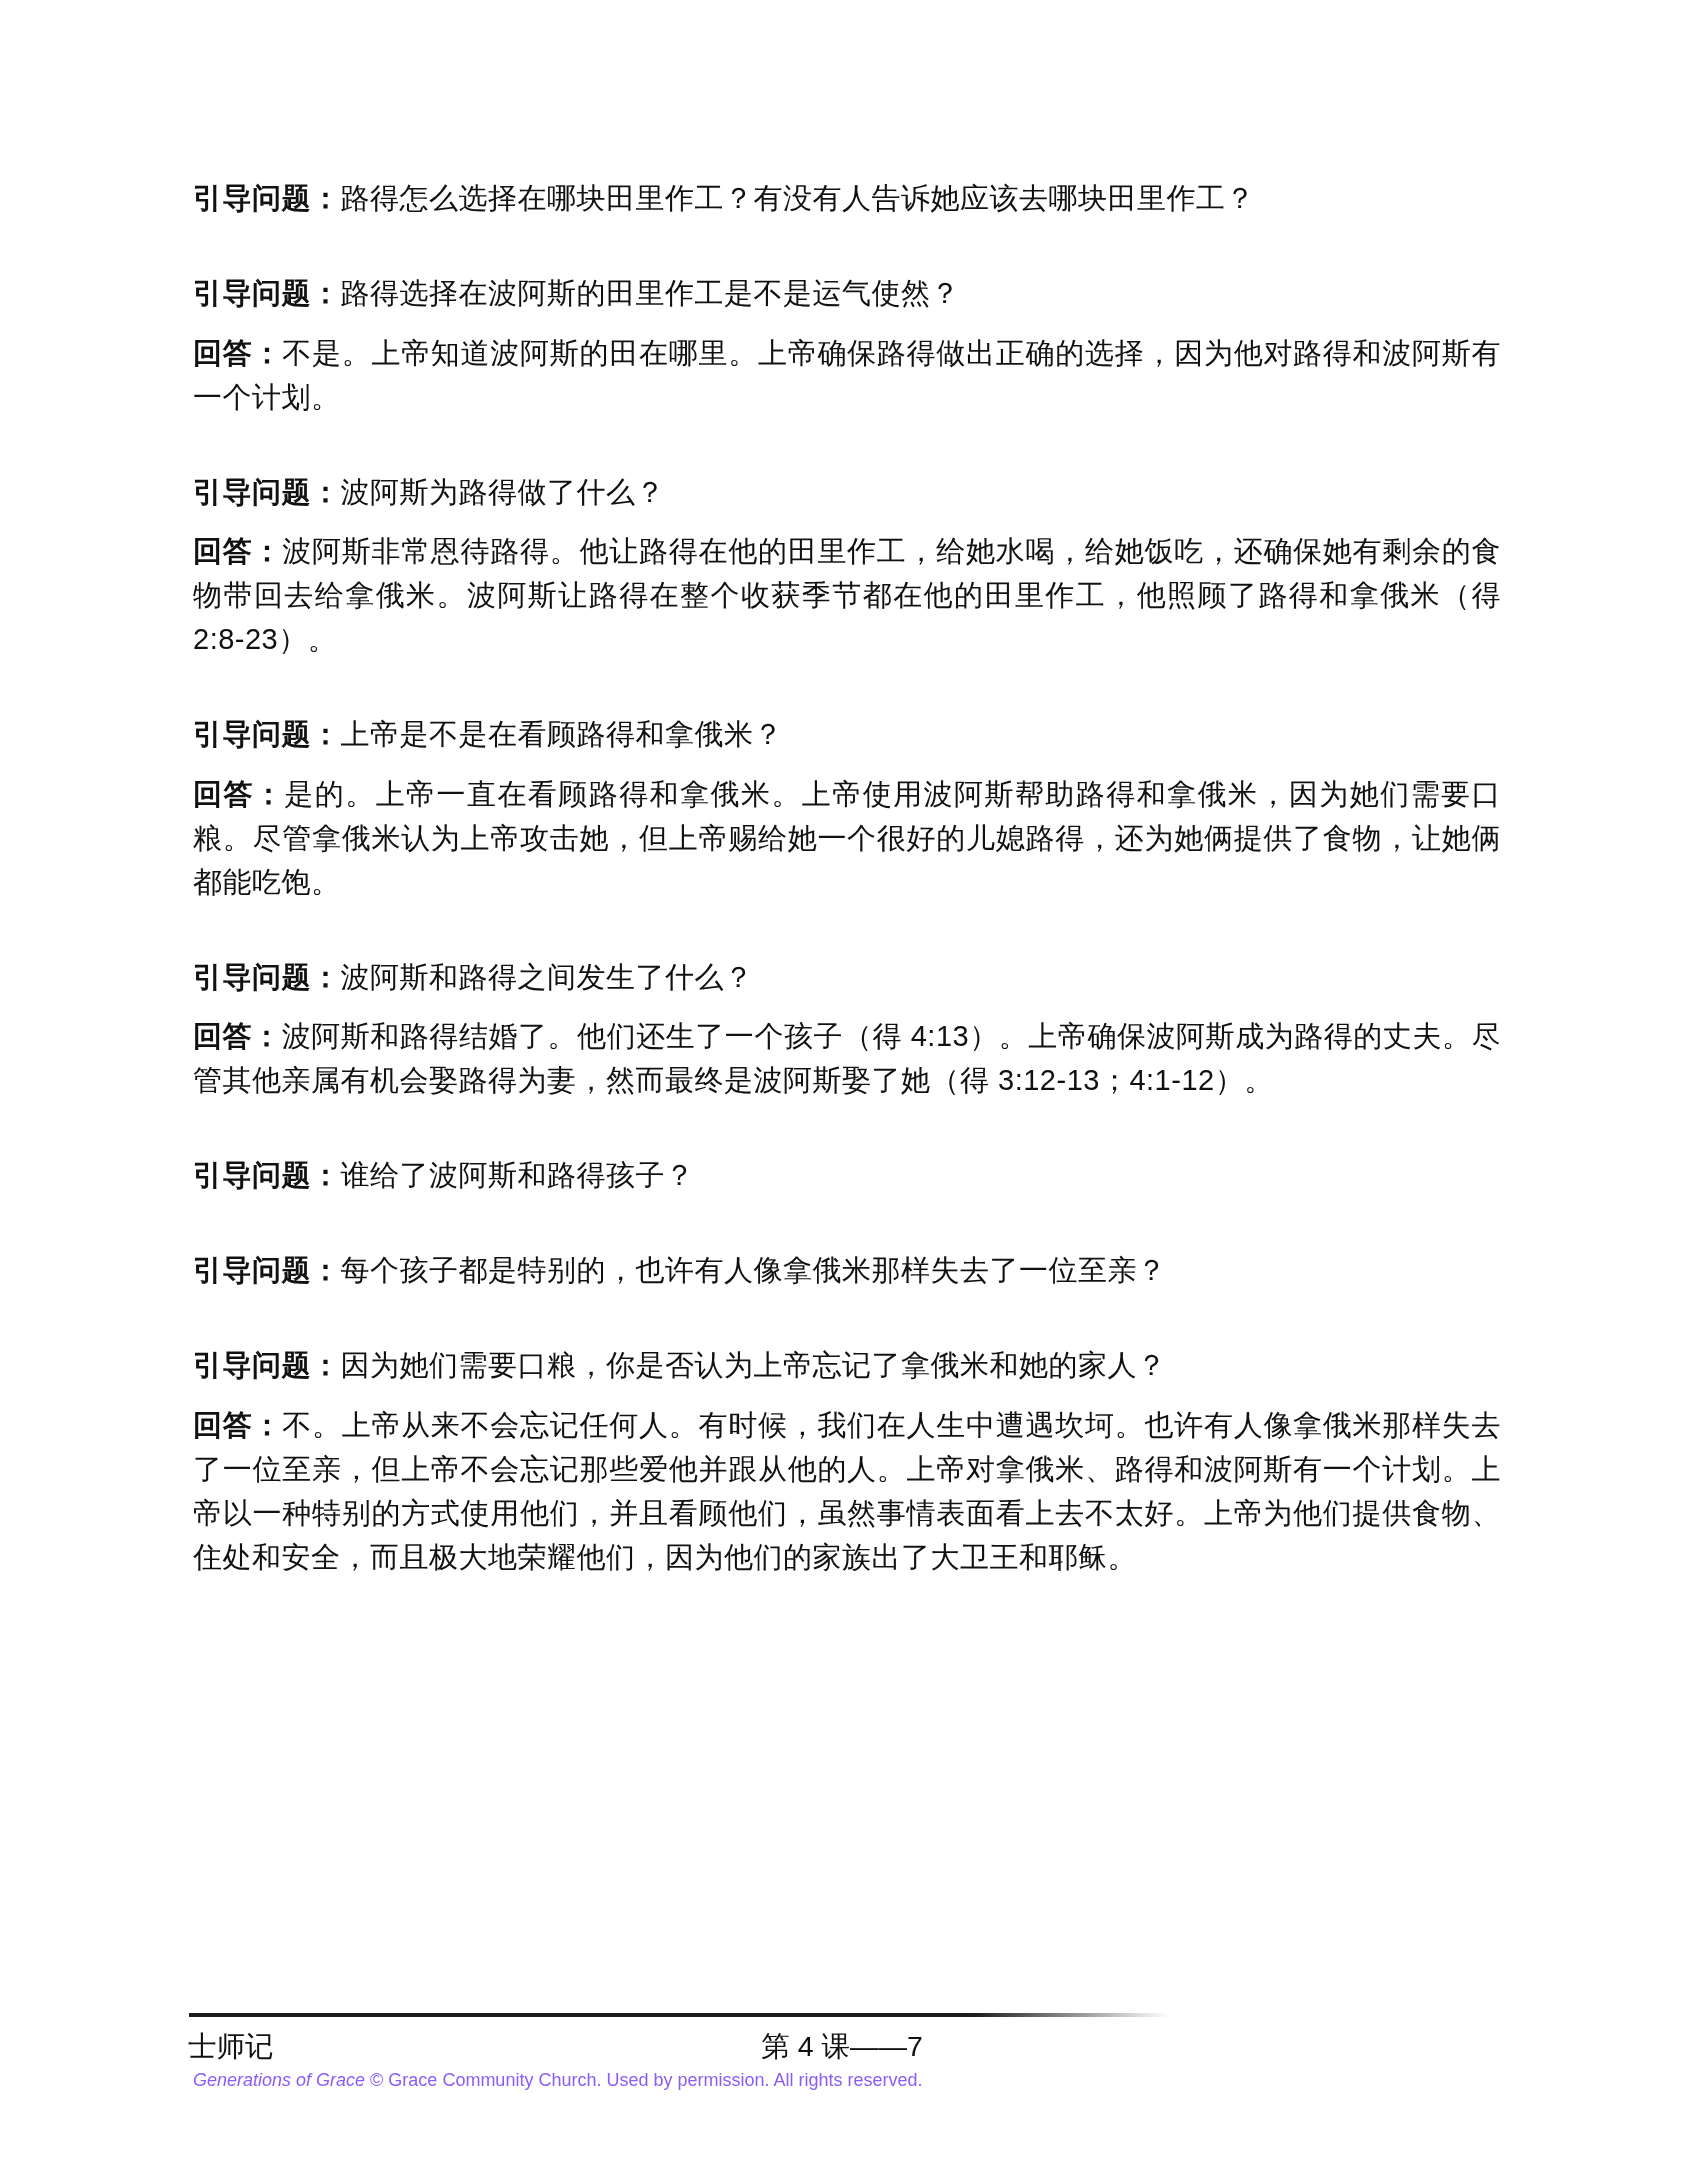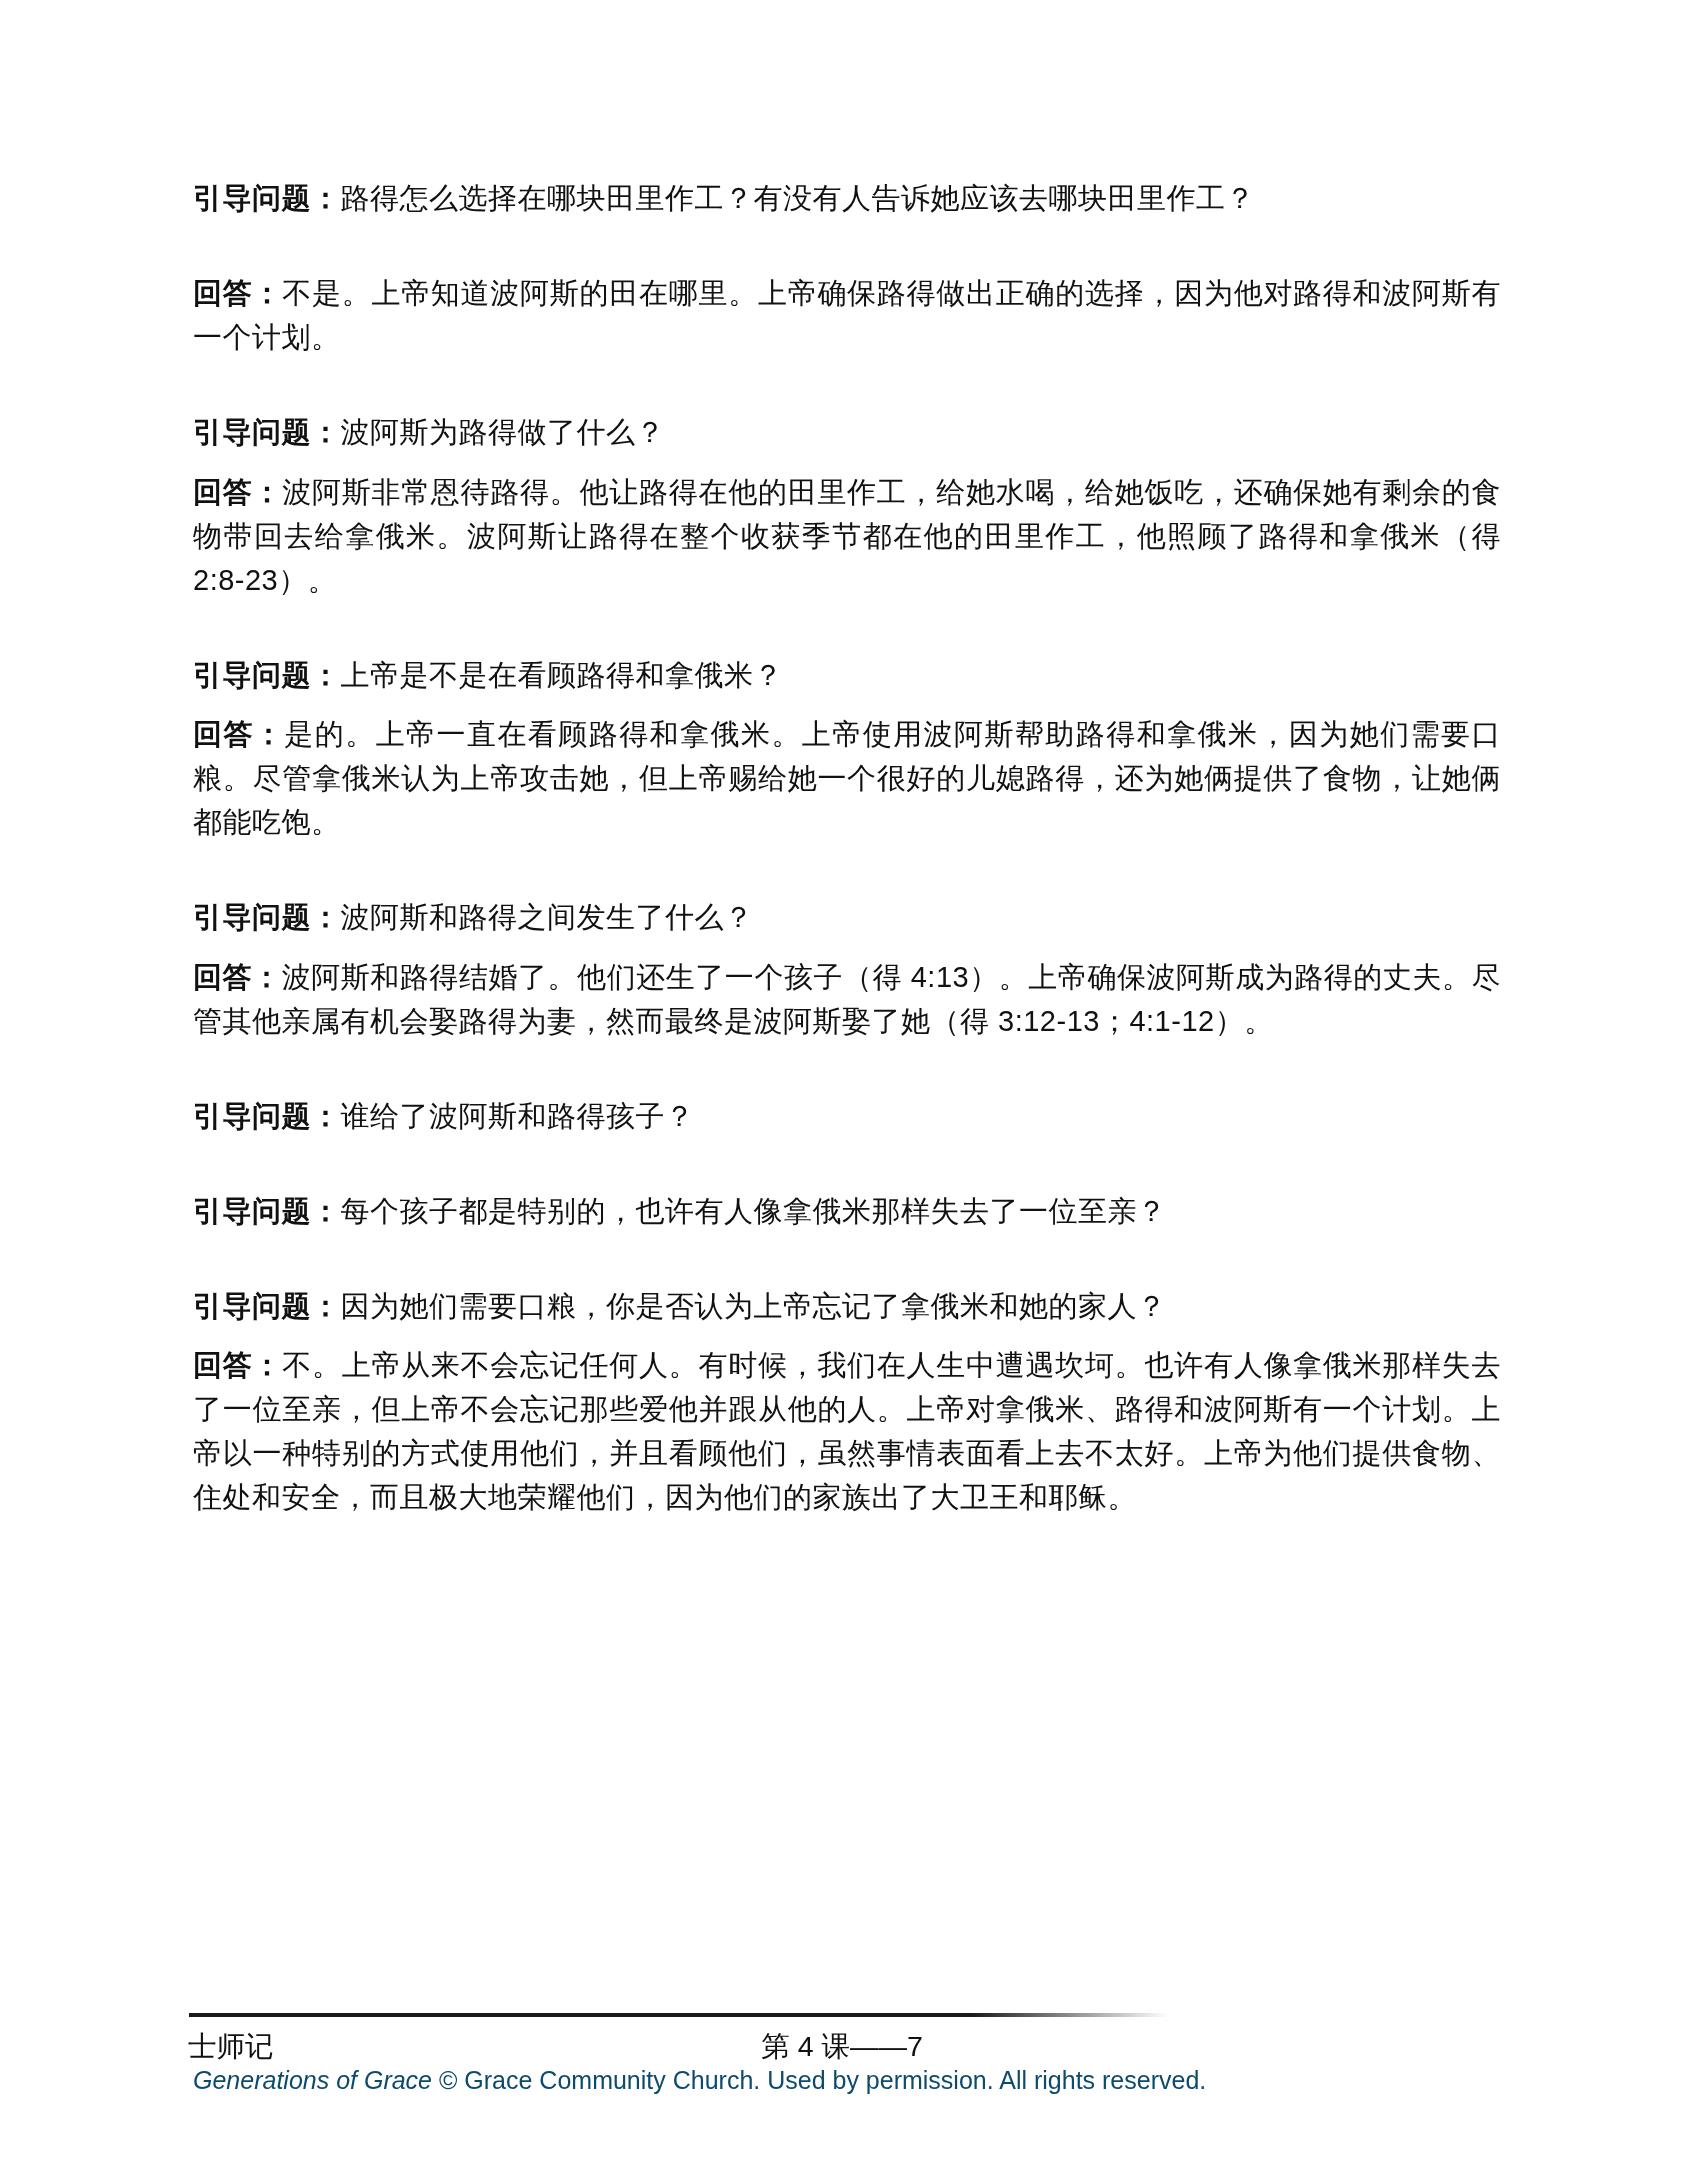--- a/index.html
+++ b/index.html
@@ -53,40 +53,41 @@
     position: absolute;
     left: 50%;
     top: 0;
     transform: translateX(-50%);
     white-space: nowrap;
   }
   .copyright {
     position: absolute;
     left: 193px;
     top: 2068px;
-    font-size: 25px;
+    font-size: 18px;
     line-height: 24px;
     font-family: "Liberation Sans", sans-serif;
-    color: #0c4a6e;
+    color: #8b5cf6;
     white-space: nowrap;
   }
   .copyright .series { font-style: italic; }
 </style>
 </head>
 <body>
 
 <div class="page">
 
   <div class="content">
 
     <section class="qa-block">
       <p class="q"><strong class="label">引导问题：</strong><span>路得怎么选择在哪块田里作工？有没有人告诉她应该去哪块田里作工？</span></p>
     </section>
 
     <section class="qa-block">
+      <p class="q"><strong class="label">引导问题：</strong><span>路得选择在波阿斯的田里作工是不是运气使然？</span></p>
       <p class="a"><strong class="label">回答：</strong><span>不是。上帝知道波阿斯的田在哪里。上帝确保路得做出正确的选择，因为他对路得和波阿斯有一个计划。</span></p>
     </section>
 
     <section class="qa-block">
       <p class="q"><strong class="label">引导问题：</strong><span>波阿斯为路得做了什么？</span></p>
       <p class="a"><strong class="label">回答：</strong><span>波阿斯非常恩待路得。他让路得在他的田里作工，给她水喝，给她饭吃，还确保她有剩余的食物带回去给拿俄米。波阿斯让路得在整个收获季节都在他的田里作工，他照顾了路得和拿俄米（得 2:8-23）。</span></p>
     </section>
 
     <section class="qa-block">
       <p class="q"><strong class="label">引导问题：</strong><span>上帝是不是在看顾路得和拿俄米？</span></p>

